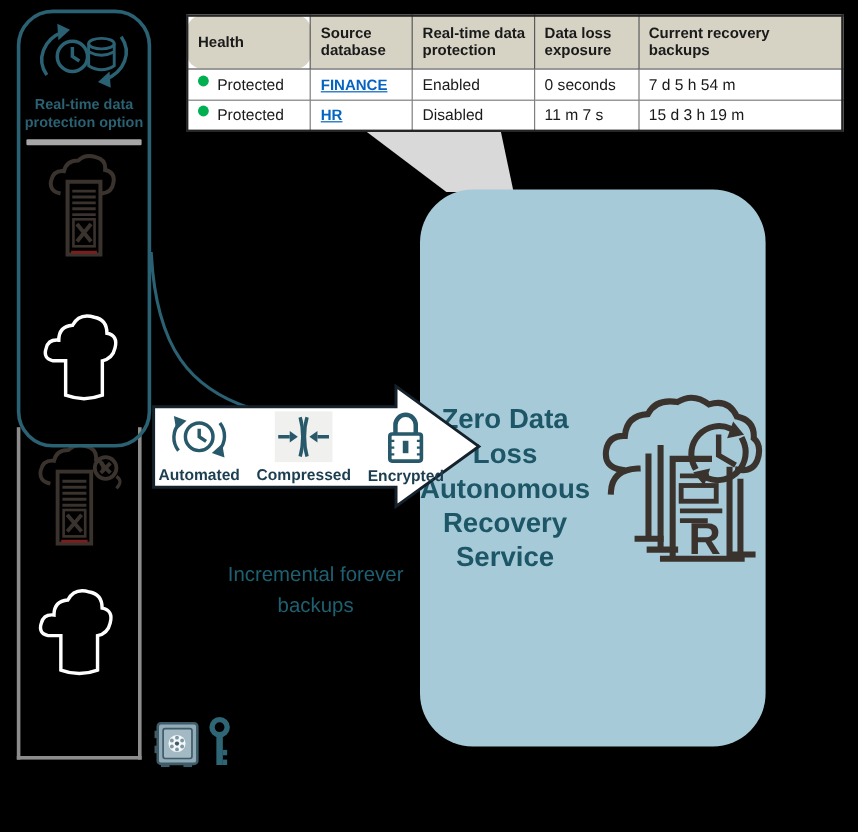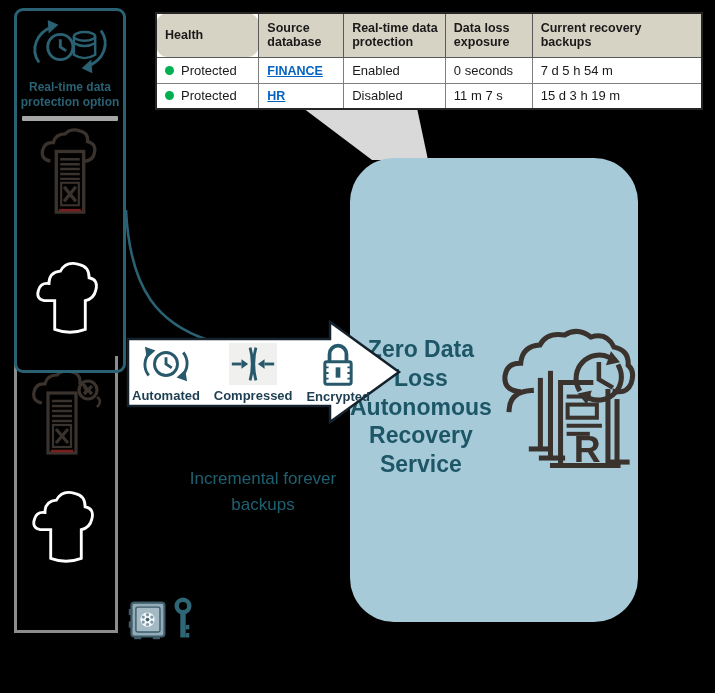--- a/index.html
+++ b/index.html
@@ -17,27 +17,27 @@
   .src-table th{
     background:#d6d2c4;color:#1a1a1a;font-size:12.5px;font-weight:bold;
     text-align:left;padding:4px 6px 4px 8px;border:1px solid #595959;height:44px;vertical-align:middle;
   }
   .src-table td{
     background:#fff;color:#1a1a1a;font-size:13px;padding:3px 6px 3px 8px;
     border:1px solid #7f7f7f;height:26px;vertical-align:middle;
   }
   .col-health{width:103px;border-radius:12px;} .col-source{width:85px;} .col-rtp{width:102px;}
   .col-exposure{width:87px;} .col-window{width:171px;}
-  .health-cell{display:flex;align-items:center;gap:7px;}
+  .health-cell{display:flex;align-items:flex-start;gap:7px;}
   .dot{width:9px;height:9px;border-radius:50%;background:#00b050;flex:0 0 auto;}
   .db-link{color:#0563c1;font-weight:bold;text-decoration:underline;font-size:12.5px;}
   
   .teal-box{
     position:absolute;left:14px;top:8px;width:112px;height:365px;z-index:4;
-    border:3.5px solid #2a6173;border-radius:9px;
+    border:3.5px solid #2a6173;border-radius:30px;
     display:flex;flex-direction:column;align-items:center;
   }
   .rt-label{
     margin-top:2px;width:104px;text-align:center;color:#2a6173;
     font-size:12px;font-weight:bold;line-height:1.25;
   }
   .divider{width:96px;height:5px;background:#a6a6a6;margin-top:6px;border-radius:1px;}
   
   .gray-box{
     position:absolute;left:14px;top:356px;width:104px;height:277px;z-index:2;

